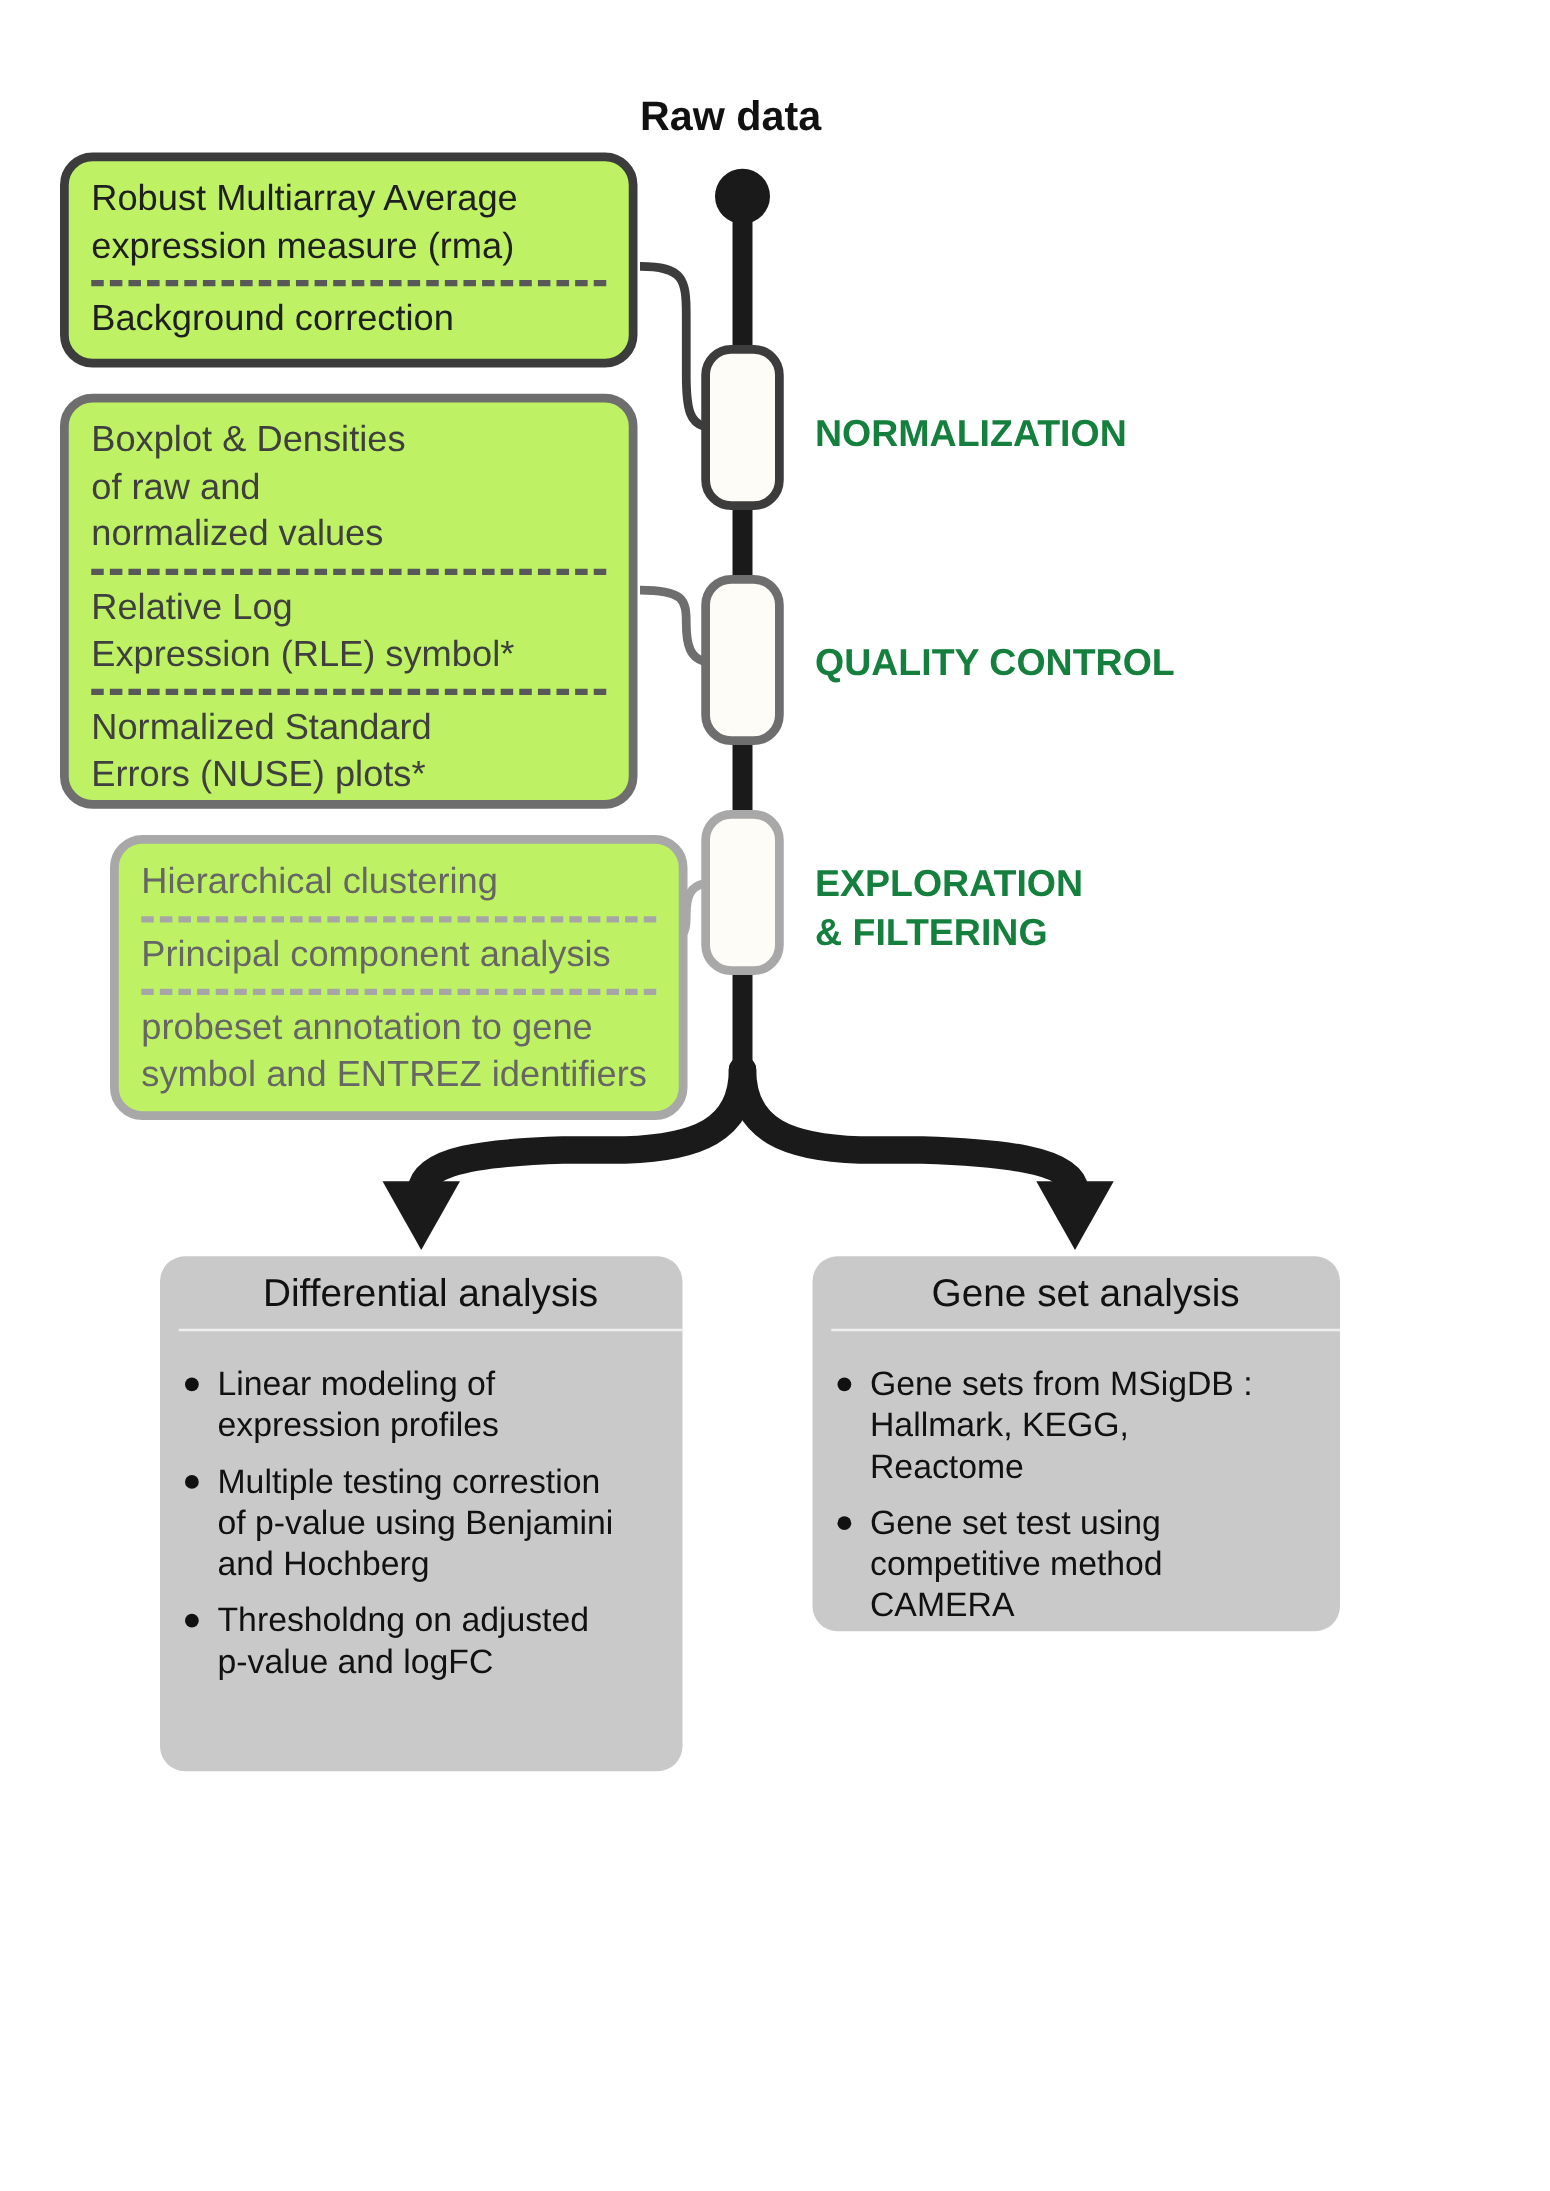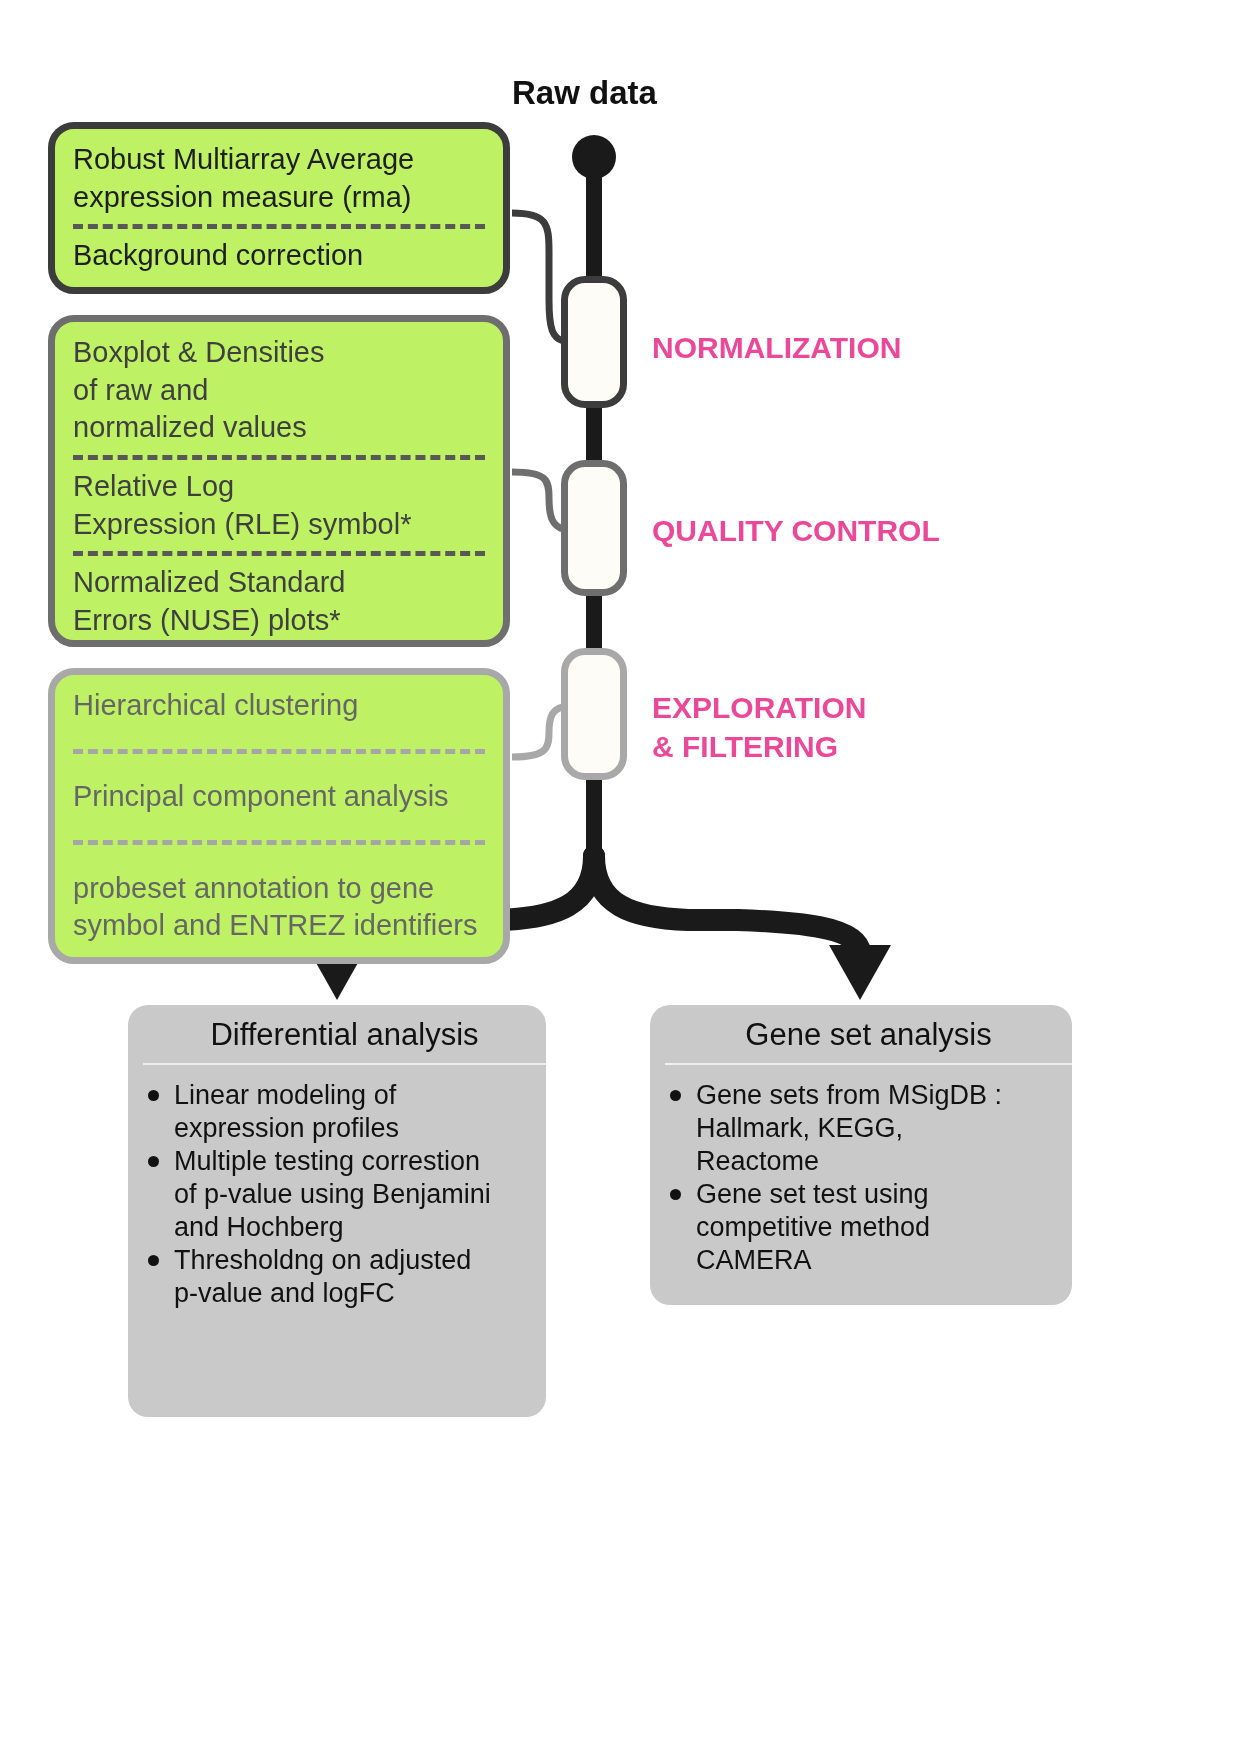--- a/index.html
+++ b/index.html
@@ -13,51 +13,51 @@
   .raw-data { position:absolute; left:512px; top:74px; font-size:33px; font-weight:bold; color:#111; z-index:3; }
 
   .stage-box {
     position:absolute; left:48px; width:462px;
     border:7px solid #444; border-radius:26px; background:#bef264;
     z-index:2; padding:12px 18px; display:flex; flex-direction:column; justify-content:space-between;
   }
   .stage-box .box-item { white-space:pre-line; font-size:29px; line-height:1.3; }
   #box1 { top:122px; height:172px; color:#1f1f1f; }
   #box2 { top:315px; height:332px; color:#3f3f3f; }
-  #box3 { top:668px; height:296px; color:#666666; }
+  #box3 { top:668px; height:228px; color:#666666;margin-left:40px; }
   .divider { border-top:5px dashed #585858; margin:8px 0; }
   #box3 .divider { border-color:#a6a6a6; }
 
   .node {
     position:absolute; left:561px; width:66px; height:132px;
     border:7px solid #444; border-radius:24px; background:#fdfcf6; z-index:2;
   }
   #node1 { top:276px; }
   #node2 { top:460px; height:136px; }
   #node3 { top:648px; }
 
   .stage-label {
-    position:absolute; left:652px; font-size:30px; font-weight:bold; color:#ec4899;
+    position:absolute; left:652px; font-size:30px; font-weight:bold; color:#15803d;
     white-space:pre-line; line-height:1.3; z-index:2;
   }
   #label1 { top:328px; }
   #label2 { top:511px; }
   #label3 { top:688px; }
 
   .output-box {
     position:absolute; background:#c9c9c9; border-radius:20px; z-index:2;
     padding:12px 0 10px;
   }
   #out-left  { left:128px; top:1005px; width:418px; height:412px; }
   #out-right { left:650px; top:1005px; width:422px; height:300px; }
   .output-title {
     font-size:31px; text-align:center; color:#111;
     padding-bottom:10px; border-bottom:2px solid #efefef;margin-left:15px;
   }
-  .bullets { list-style:none; padding:14px 12px 0 46px; display:flex; flex-direction:column; }
+  .bullets { list-style:none; padding:26px 12px 0 46px; display:flex; flex-direction:column; gap:12px; }
   .bullets li {
     position:relative; font-size:27px; line-height:1.22; color:#111; white-space:pre-line;
   }
   .bullets li::before {
     content:""; position:absolute; left:-26px; top:11px;
     width:11px; height:11px; border-radius:50%; background:#111;
   }
   li.center-lines { text-align:left; padding-right:30px; }
 </style>
 </head>

